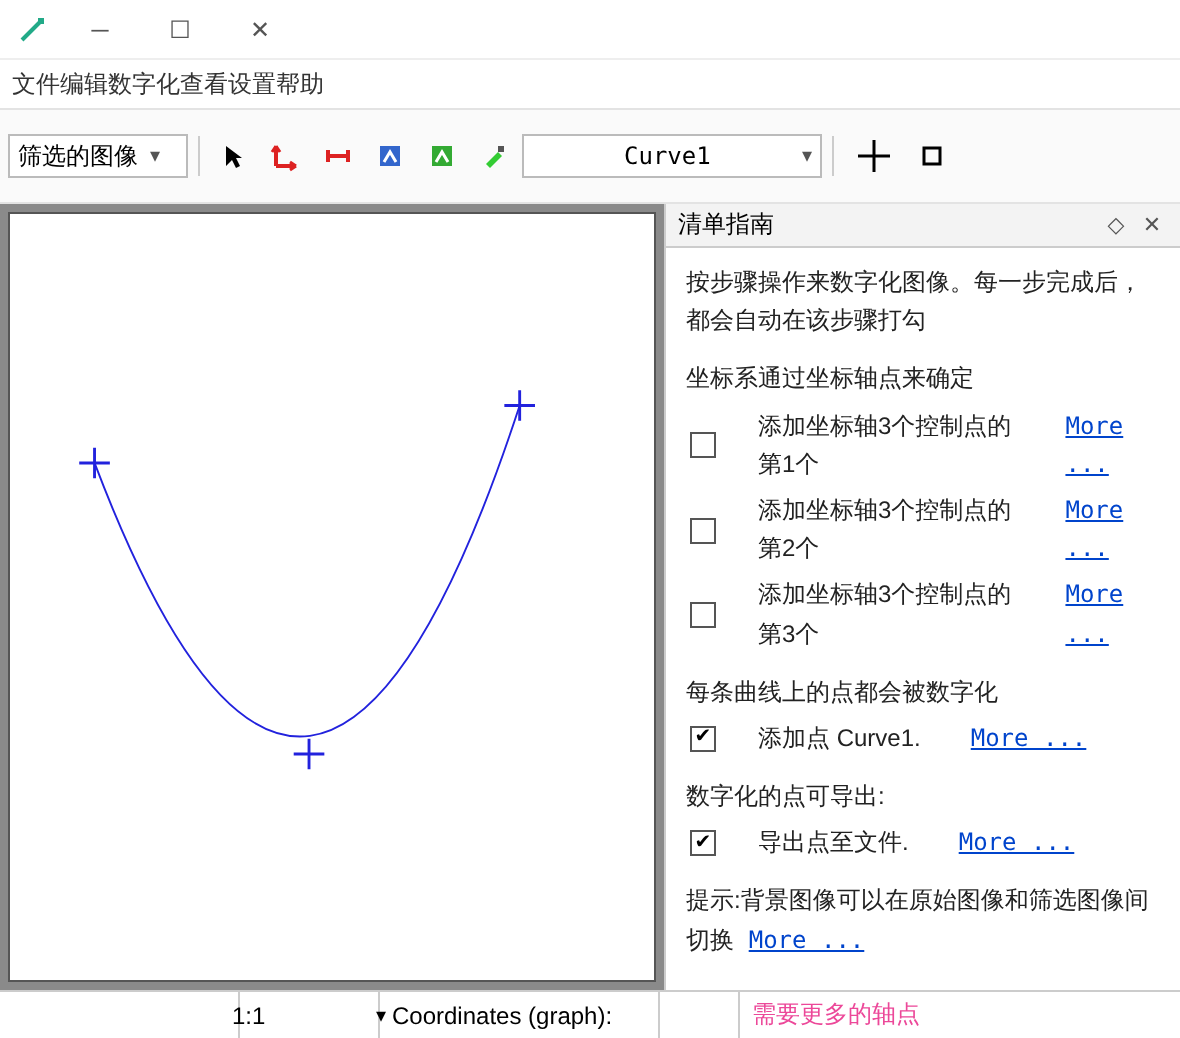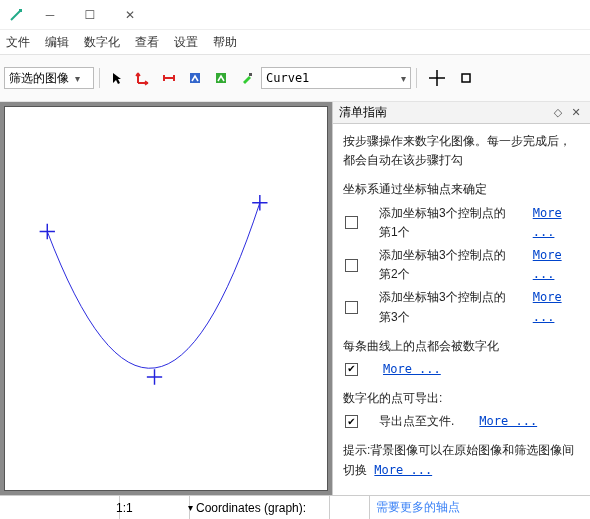--- a/index.html
+++ b/index.html
@@ -2,21 +2,21 @@
 <html><head>
 <meta charset="utf-8">
 <style>
 * { box-sizing: border-box; margin: 0; padding: 0; font-family: "Microsoft YaHei", SimSun, sans-serif; font-size: 12px; }
 body { width: 590px; height: 519px; background: #fff; display: flex; flex-direction: column; overflow: hidden; }
 .titlebar { height: 30px; display: flex; align-items: center; padding: 0 8px; background: #fff; border-bottom: 1px solid #eee; }
 .titlebar .ticon { width: 16px; height: 16px; margin-right: 6px; display:flex;align-items:center;justify-content:center;}
 .titlebar .title { flex: 1; color: #333; }
 .winbtns { display: flex; gap: 0; }
 .winbtn { width: 40px; height: 28px; display:flex; align-items:center; justify-content:center; color:#555; }
-.menubar { height: 24px; display:flex; align-items:center; padding: 0 6px; gap: 15px; color:#333; }
+.menubar { height: 24px; display:flex; align-items:center; padding: 0 6px; gap: 0; color:#333; }
 .menubar span { cursor: default; }
 .toolbar { height: 48px; display:flex; align-items:center; padding: 2px 4px; gap: 2px; border-top:1px solid #e3e3e3; border-bottom:1px solid #e3e3e3; background:#fafafa; }
 .tbtn { width: 24px; height: 24px; display:flex; align-items:center; justify-content:center; border:1px solid transparent; }
 .combo { height: 22px; border:1px solid #bbb; background:#fff; display:flex; align-items:center; padding:0 4px; gap:6px; }
 .combo .arr { color:#555; font-size:10px; }
 .sep { width:1px; height:20px; background:#ccc; margin:0 3px; }
 .main { flex:1; display:flex; min-height:0; }
 .canvaswrap { width:332px; background:#8a8a8a; padding:4px; display:flex; }
 .canvas { flex:1; background:#fff; border:1px solid #555; position:relative; }
 .sidepanel { flex:1; display:flex; flex-direction:column; border-left:1px solid #ccc; }
@@ -24,21 +24,21 @@
 .panelhead .sp { flex:1; }
 .panelhead .pb { width:16px; height:16px; display:flex;align-items:center;justify-content:center;color:#555;font-size:11px;margin-left:2px;}
 .panelbody { flex:1; overflow:auto; padding:8px 10px; color:#222; line-height:1.6; }
 .panelbody .sect { margin-bottom:10px; }
 .chkrow { display:flex; align-items:center; gap:21px; margin:4px 0 4px 2px;}
 .chkbox { width:13px; height:13px; border:1px solid #555; display:flex;align-items:center;justify-content:center; font-size:10px; background:#fff; flex-shrink:0;}
 .chkbox.checked::after { content:"✔"; color:#000; font-size:10px; }
 a.more { color:#0044cc; text-decoration:underline; margin-left:4px; font-family: monospace;}
 .statusbar { height:24px; border-top:1px solid #ccc; display:flex; align-items:stretch; }
 .stcell { border-right:1px solid #ccc; display:flex; align-items:center; padding:0 6px;gap:26px; }
-.stcell.err { color:#3b82f6; }
+.stcell.err { color:#ec4899; }
 svg { display:block; }
 </style>
 </head>
 <body>
 
 <div class="titlebar">
   <span class="ticon">
     <svg width="14" height="14">
         <path d="M2 12 L12 2" stroke="#2a8" stroke-width="2"></path>
         <path d="M10 2 L12 2 L12 4" stroke="#2a8" stroke-width="2" fill="none"></path>
@@ -95,21 +95,21 @@
         <path d="M4 10 L7 5 L10 10" stroke="#fff" stroke-width="1.5" fill="none"></path>
       </svg>
     </div>
   <div class="tbtn">
       <svg width="14" height="14">
         <path d="M3 11 L9 5 L11 7 L5 13 Z" fill="#3c3"></path>
         <rect x="9" y="2" width="3" height="3" fill="#555"></rect>
       </svg>
     </div>
   <div class="combo" style="width:150px;">
-    <span style="font-family:monospace;">Curve1</span>
+    <span style="font-family:monospace;margin-left:46px;">Curve1</span>
     <span style="flex:1"></span>
     <span class="arr">▾</span>
   </div>
   <div class="sep"></div>
   <div class="tbtn" style="width:30px;">
       <svg width="20" height="20">
         <path d="M10 2 L10 18 M2 10 L18 10" stroke="#000" stroke-width="1.5"></path>
       </svg>
     </div>
   <div class="tbtn">
@@ -157,20 +157,21 @@
         <div class="chkrow">
           <span class="chkbox"></span>
           <span>添加坐标轴3个控制点的第3个</span>
           <a class="more">More ...</a>
         </div>
       </div>
       <div class="sect">
         <div>每条曲线上的点都会被数字化</div>
         <div class="chkrow">
           <span class="chkbox checked"></span>
+          <span>添加点 Curve1.</span>
           <a class="more">More ...</a>
         </div>
       </div>
       <div class="sect">
         <div>数字化的点可导出:</div>
         <div class="chkrow">
           <span class="chkbox checked"></span>
           <span>导出点至文件.</span>
           <a class="more">More ...</a>
         </div>

